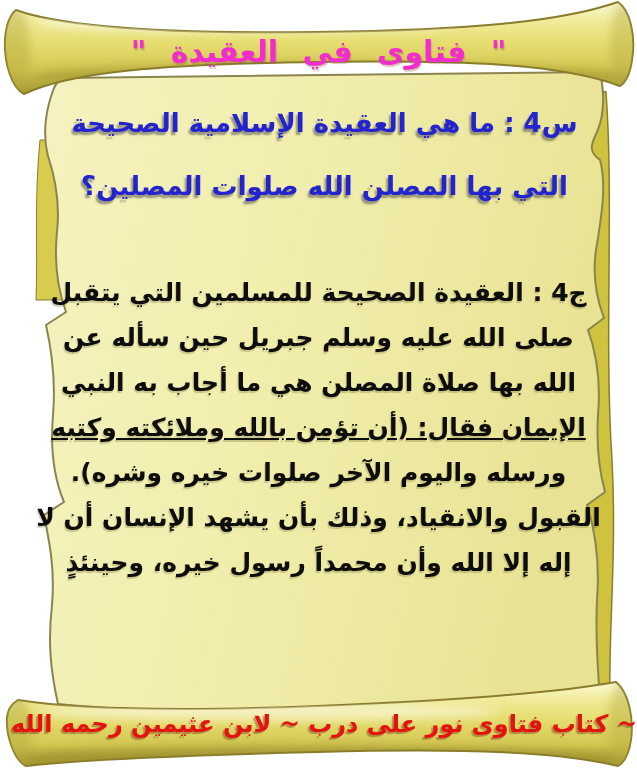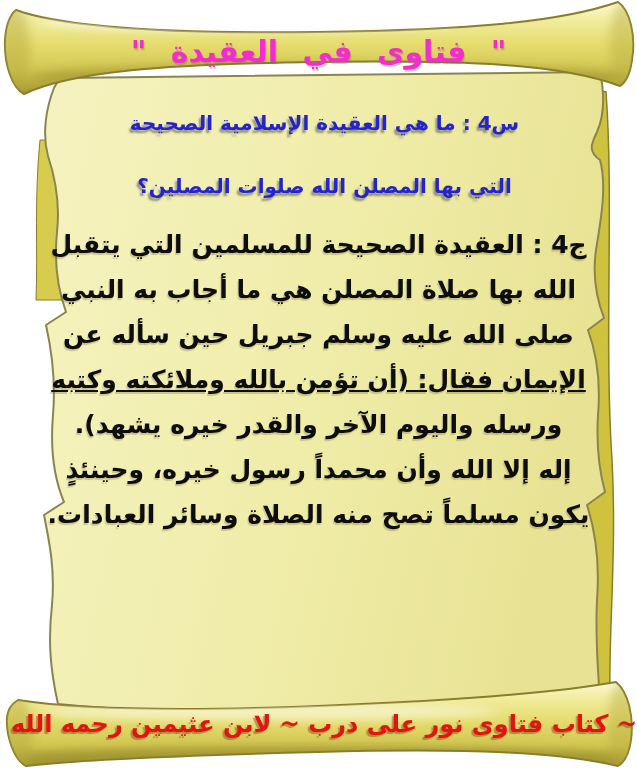--- a/index.html
+++ b/index.html
@@ -12,21 +12,21 @@
   .stage svg{position:absolute;inset:0;}
   .txt{position:absolute;left:0;right:0;text-align:center;white-space:nowrap;font-weight:bold;}
   .title{
     top:24px;height:56px;line-height:56px;font-size:30px;
     color:var(--c-title,#f22cce);
     word-spacing:14px;
     text-shadow:1px 2px 1px rgba(150,90,60,0.35);
   }
   .question{top:92px;}
   .q-line{
-    height:63px;line-height:63px;font-size:20px;
+    height:63px;line-height:63px;font-size:26px;
     color:var(--c-question,#2323cf);
     text-shadow:-2px 3px 2px rgba(60,60,60,0.5);
     padding-left:12px;
   }
   .answer{top:222px;}
   .a-line{
     height:45px;line-height:45px;font-size:25px;
     color:var(--c-answer,#0d0d0d);
     text-shadow:-1px 2px 1px rgba(110,100,50,0.3);
   }
@@ -132,24 +132,24 @@
   </svg>
 
   <div class="txt title">" فتاوى في العقيدة "</div>
 
   <div class="question" style="position:absolute;left:0;right:0;">
     <div class="txt q-line" style="position:static;">س4 : ما هي العقيدة الإسلامية الصحيحة</div>
     <div class="txt q-line" style="position:static;">التي بها المصلن الله صلوات المصلين؟</div>
   </div>
 
   <div class="answer" style="position:absolute;left:0;right:0;">
-    <div class="txt a-line" style="position:static;">ج4 : العقيدة الصحيحة للمسلمين التي يتقبل</div>
+    <div class="txt a-line" style="position:static;margin-top:48px;">ج4 : العقيدة الصحيحة للمسلمين التي يتقبل</div>
+    <div class="txt a-line" style="position:static;">صلى الله عليه وسلم جبريل حين سأله عن</div>
     <div class="txt a-line" style="position:static;">الله بها صلاة المصلن هي ما أجاب به النبي</div>
-    <div class="txt a-line" style="position:static;">صلى الله عليه وسلم جبريل حين سأله عن</div>
     <div class="txt a-line" style="position:static;text-decoration:underline;">الإيمان فقال: (أن تؤمن بالله وملائكته وكتبه</div>
-    <div class="txt a-line" style="position:static;">ورسله واليوم الآخر والقدر خيره يشهد).</div>
+    <div class="txt a-line" style="position:static;">ورسله واليوم الآخر صلوات خيره وشره).</div>
+    <div class="txt a-line" style="position:static;">القبول والانقياد، وذلك بأن يشهد الإنسان أن لا</div>
     <div class="txt a-line" style="position:static;">إله إلا الله وأن محمداً رسول خيره، وحينئذٍ</div>
-    <div class="txt a-line" style="position:static;">يكون مسلماً تصح منه الصلاة وسائر العبادات.</div>
   </div>
 
   <div class="txt footer">~ كتاب فتاوى نور على درب ~ لابن عثيمين رحمه الله ~</div>
 
 </div>
 
 </body></html>

